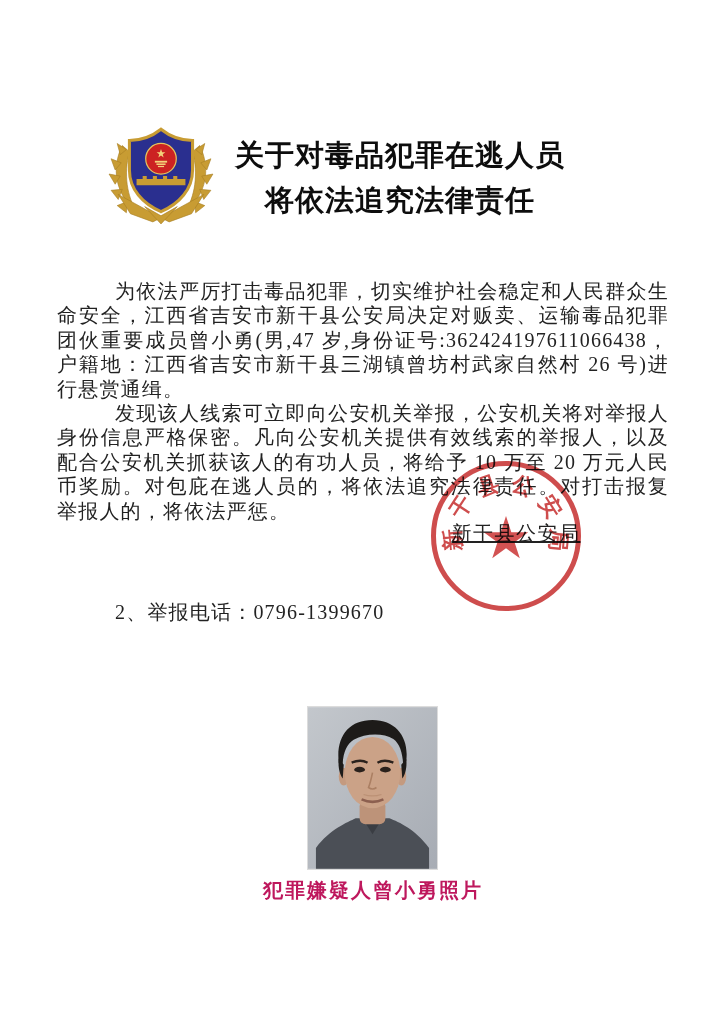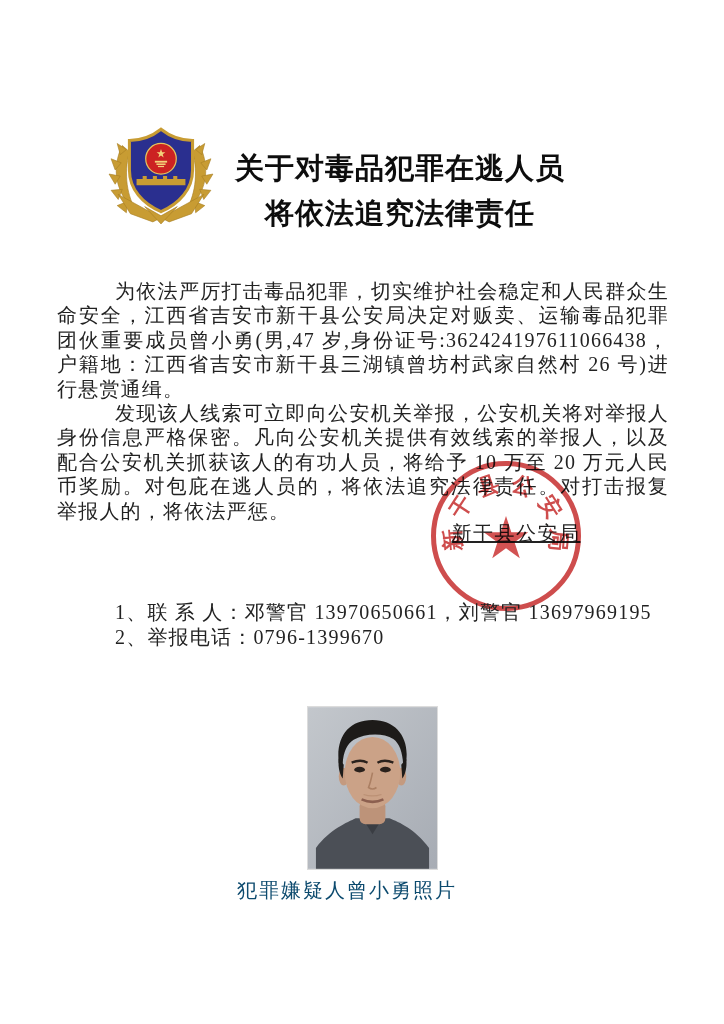--- a/index.html
+++ b/index.html
@@ -7,21 +7,21 @@
     position:relative;
     width:724px;height:1024px;
     background:#ffffff;
     overflow:hidden;
     font-family:"Liberation Serif","DejaVu Serif",serif;
     color:#1c1c1c;
   }
   
   .emblem{position:absolute;left:106px;top:117px;width:110px;height:108px;}
   .title{
-    position:absolute;left:214px;top:146px;width:372px;
+    position:absolute;left:214px;top:133px;width:372px;
     text-align:center;font-weight:bold;font-size:29px;line-height:45px;
     letter-spacing:1px;color:#0d0d0d;
     font-family:"Liberation Sans","DejaVu Sans",sans-serif;
   }
   .title .t-line{display:block;}
   
   .body-text{
     position:absolute;left:57px;top:243px;width:612px;
     font-size:20px;line-height:24.4px;letter-spacing:1.2px;
     text-align:justify;color:#222;margin-top:36px;
@@ -62,21 +62,21 @@
   }
   .contacts p{margin:0;text-indent:58px;}
   
   .photo{
     position:absolute;left:307px;top:706px;width:131px;height:164px;
     border:1px solid #dcdcdc;box-sizing:border-box;
   }
   .photo svg{display:block;width:100%;height:100%;}
   .caption{
     position:absolute;left:237px;top:877px;width:272px;
-    font-size:20px;letter-spacing:2px;color:#0c4a6e;
+    text-align:center;font-size:20px;letter-spacing:2px;color:#be185d;font-weight:bold;
   }
 </style>
 </head>
 <body>
 
 <div class="page">
 
   <div class="emblem">
     <svg viewBox="0 0 108 106" xmlns="http://www.w3.org/2000/svg">
 
@@ -123,21 +123,20 @@
     <span class="seal-char sc0">新</span>
     <span class="seal-char sc1">干</span>
     <span class="seal-char sc2">县</span>
     <span class="seal-char sc3">公</span>
     <span class="seal-char sc4">安</span>
     <span class="seal-char sc5">局</span>
     <span class="seal-star">★</span>
   </div>
 
   <div class="contacts">
-    <p>1、联 系 人：邓警官 13970650661，刘警官 13697969195</p>
     <p>2、举报电话：0796-1399670</p>
   </div>
 
   <div class="photo">
     <svg viewBox="0 0 130 163" xmlns="http://www.w3.org/2000/svg">
       <defs>
         <linearGradient id="pbg" x1="0" y1="0" x2="1" y2="1">
           <stop offset="0" stop-color="#c3c7cc"></stop>
           <stop offset="1" stop-color="#a7acb4"></stop>
         </linearGradient>

